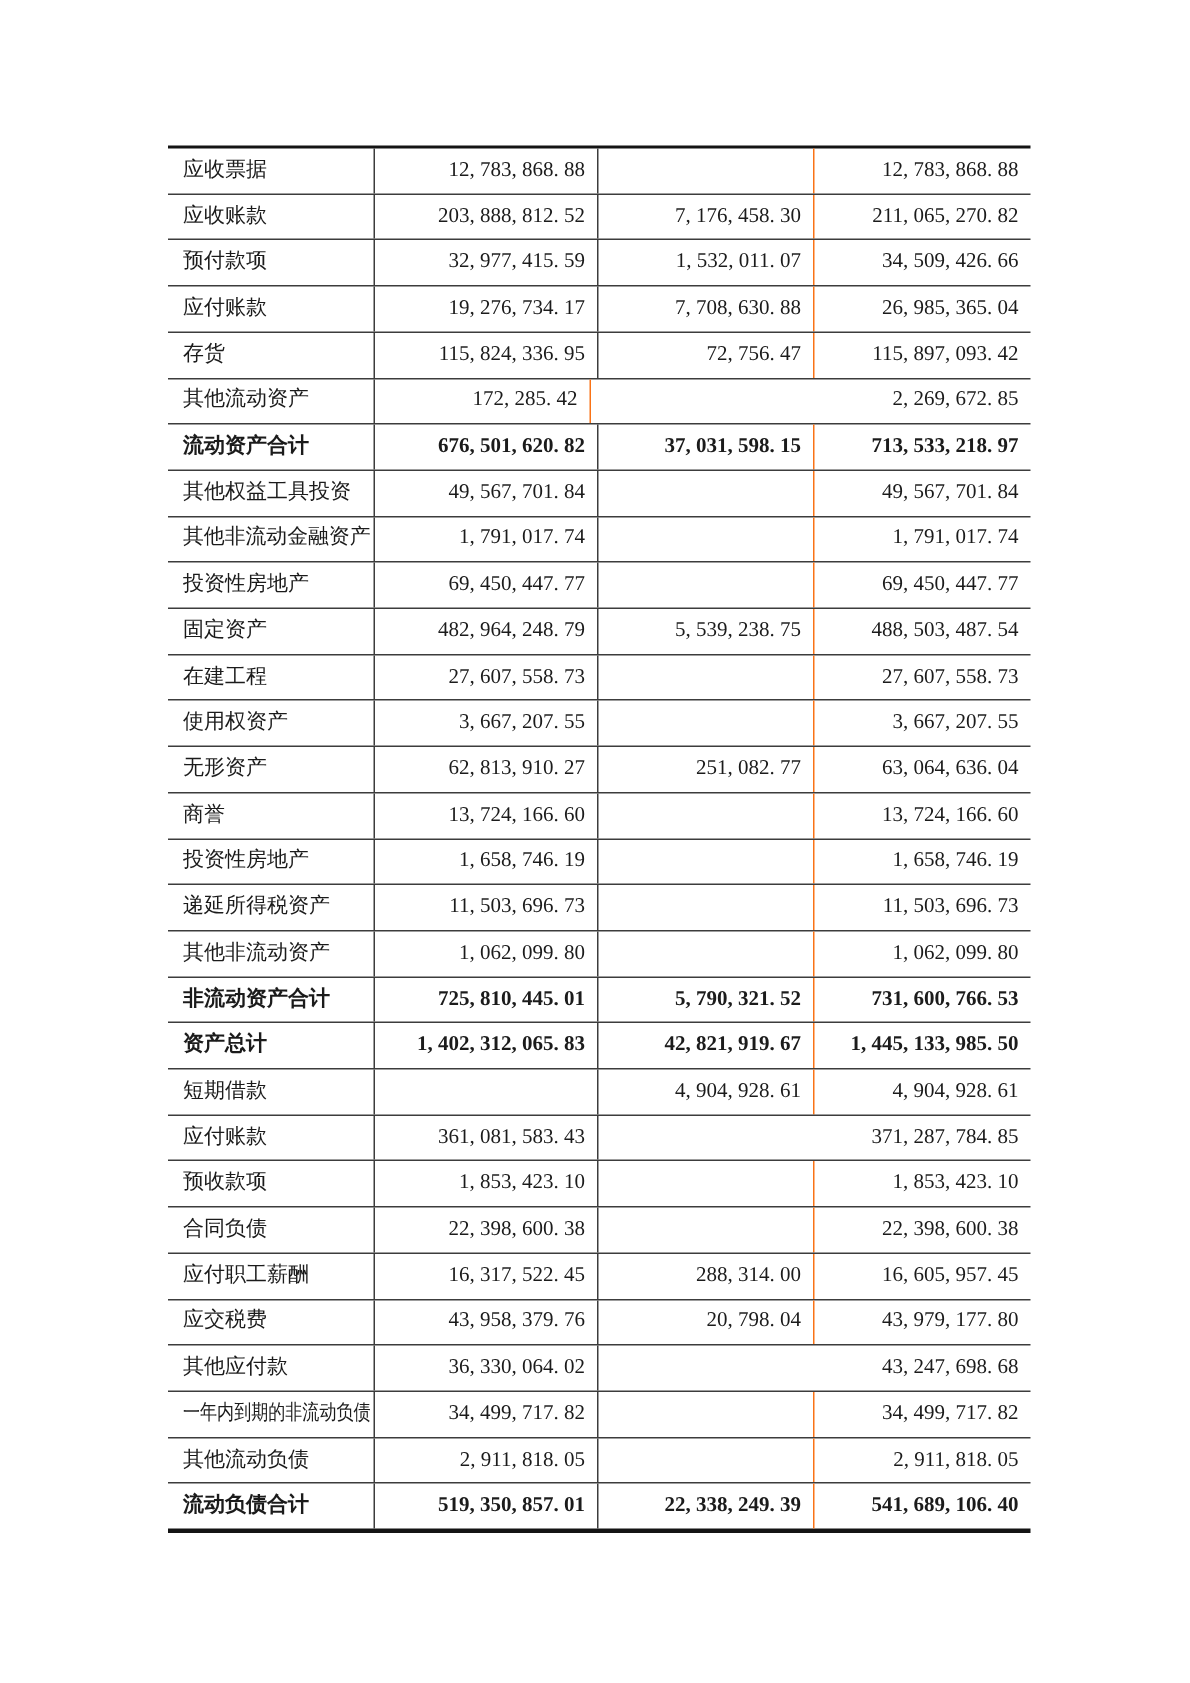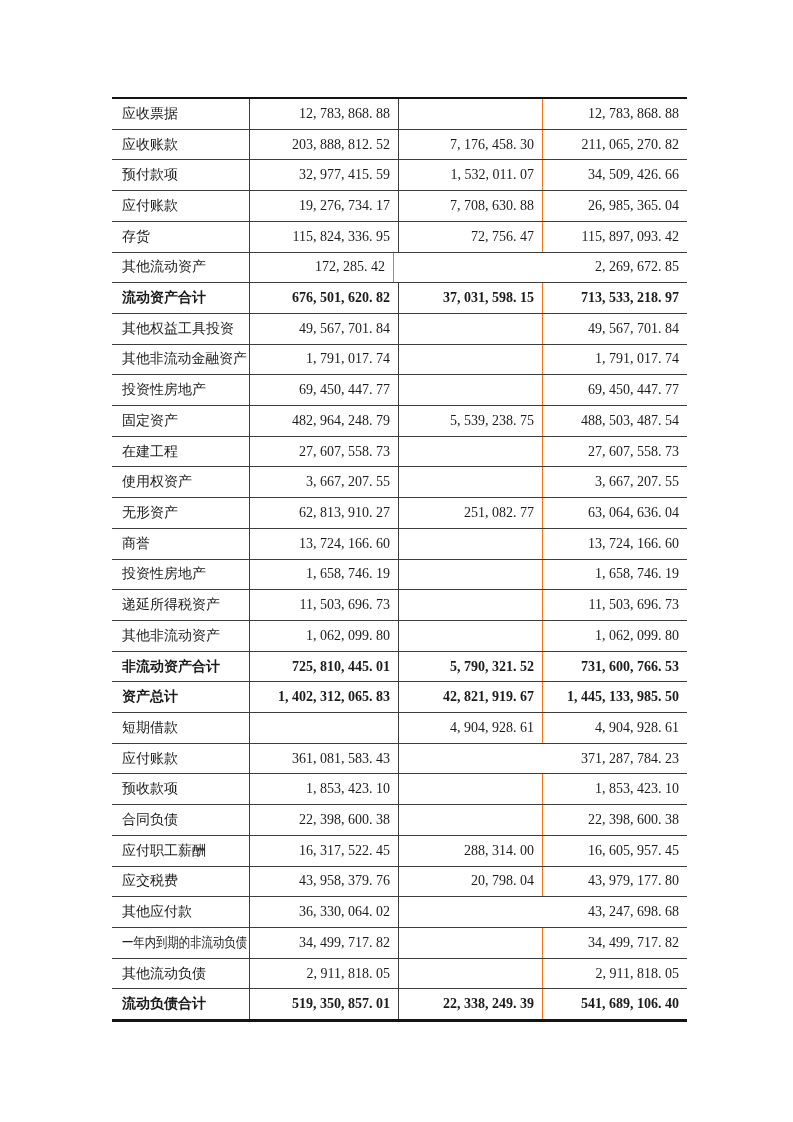--- a/index.html
+++ b/index.html
@@ -246,21 +246,21 @@
         </div>
         <div class="cell c1 num"></div>
         <div class="cell c2 num">4, 904, 928. 61</div>
         <div class="cell c3 num">4, 904, 928. 61</div>
       </div>
       <div class="row">
         <div class="cell c0">
           <span class="fit">应付账款</span>
         </div>
         <div class="cell c1 num">361, 081, 583. 43</div>
-        <div class="cell c3 num">371, 287, 784. 23</div>
+        <div class="cell c3 num">371, 287, 784. 85</div>
       </div>
       <div class="row">
         <div class="cell c0">
           <span class="fit">预收款项</span>
         </div>
         <div class="cell c1 num">1, 853, 423. 10</div>
         <div class="cell c2 num"></div>
         <div class="cell c3 num">1, 853, 423. 10</div>
       </div>
       <div class="row">

